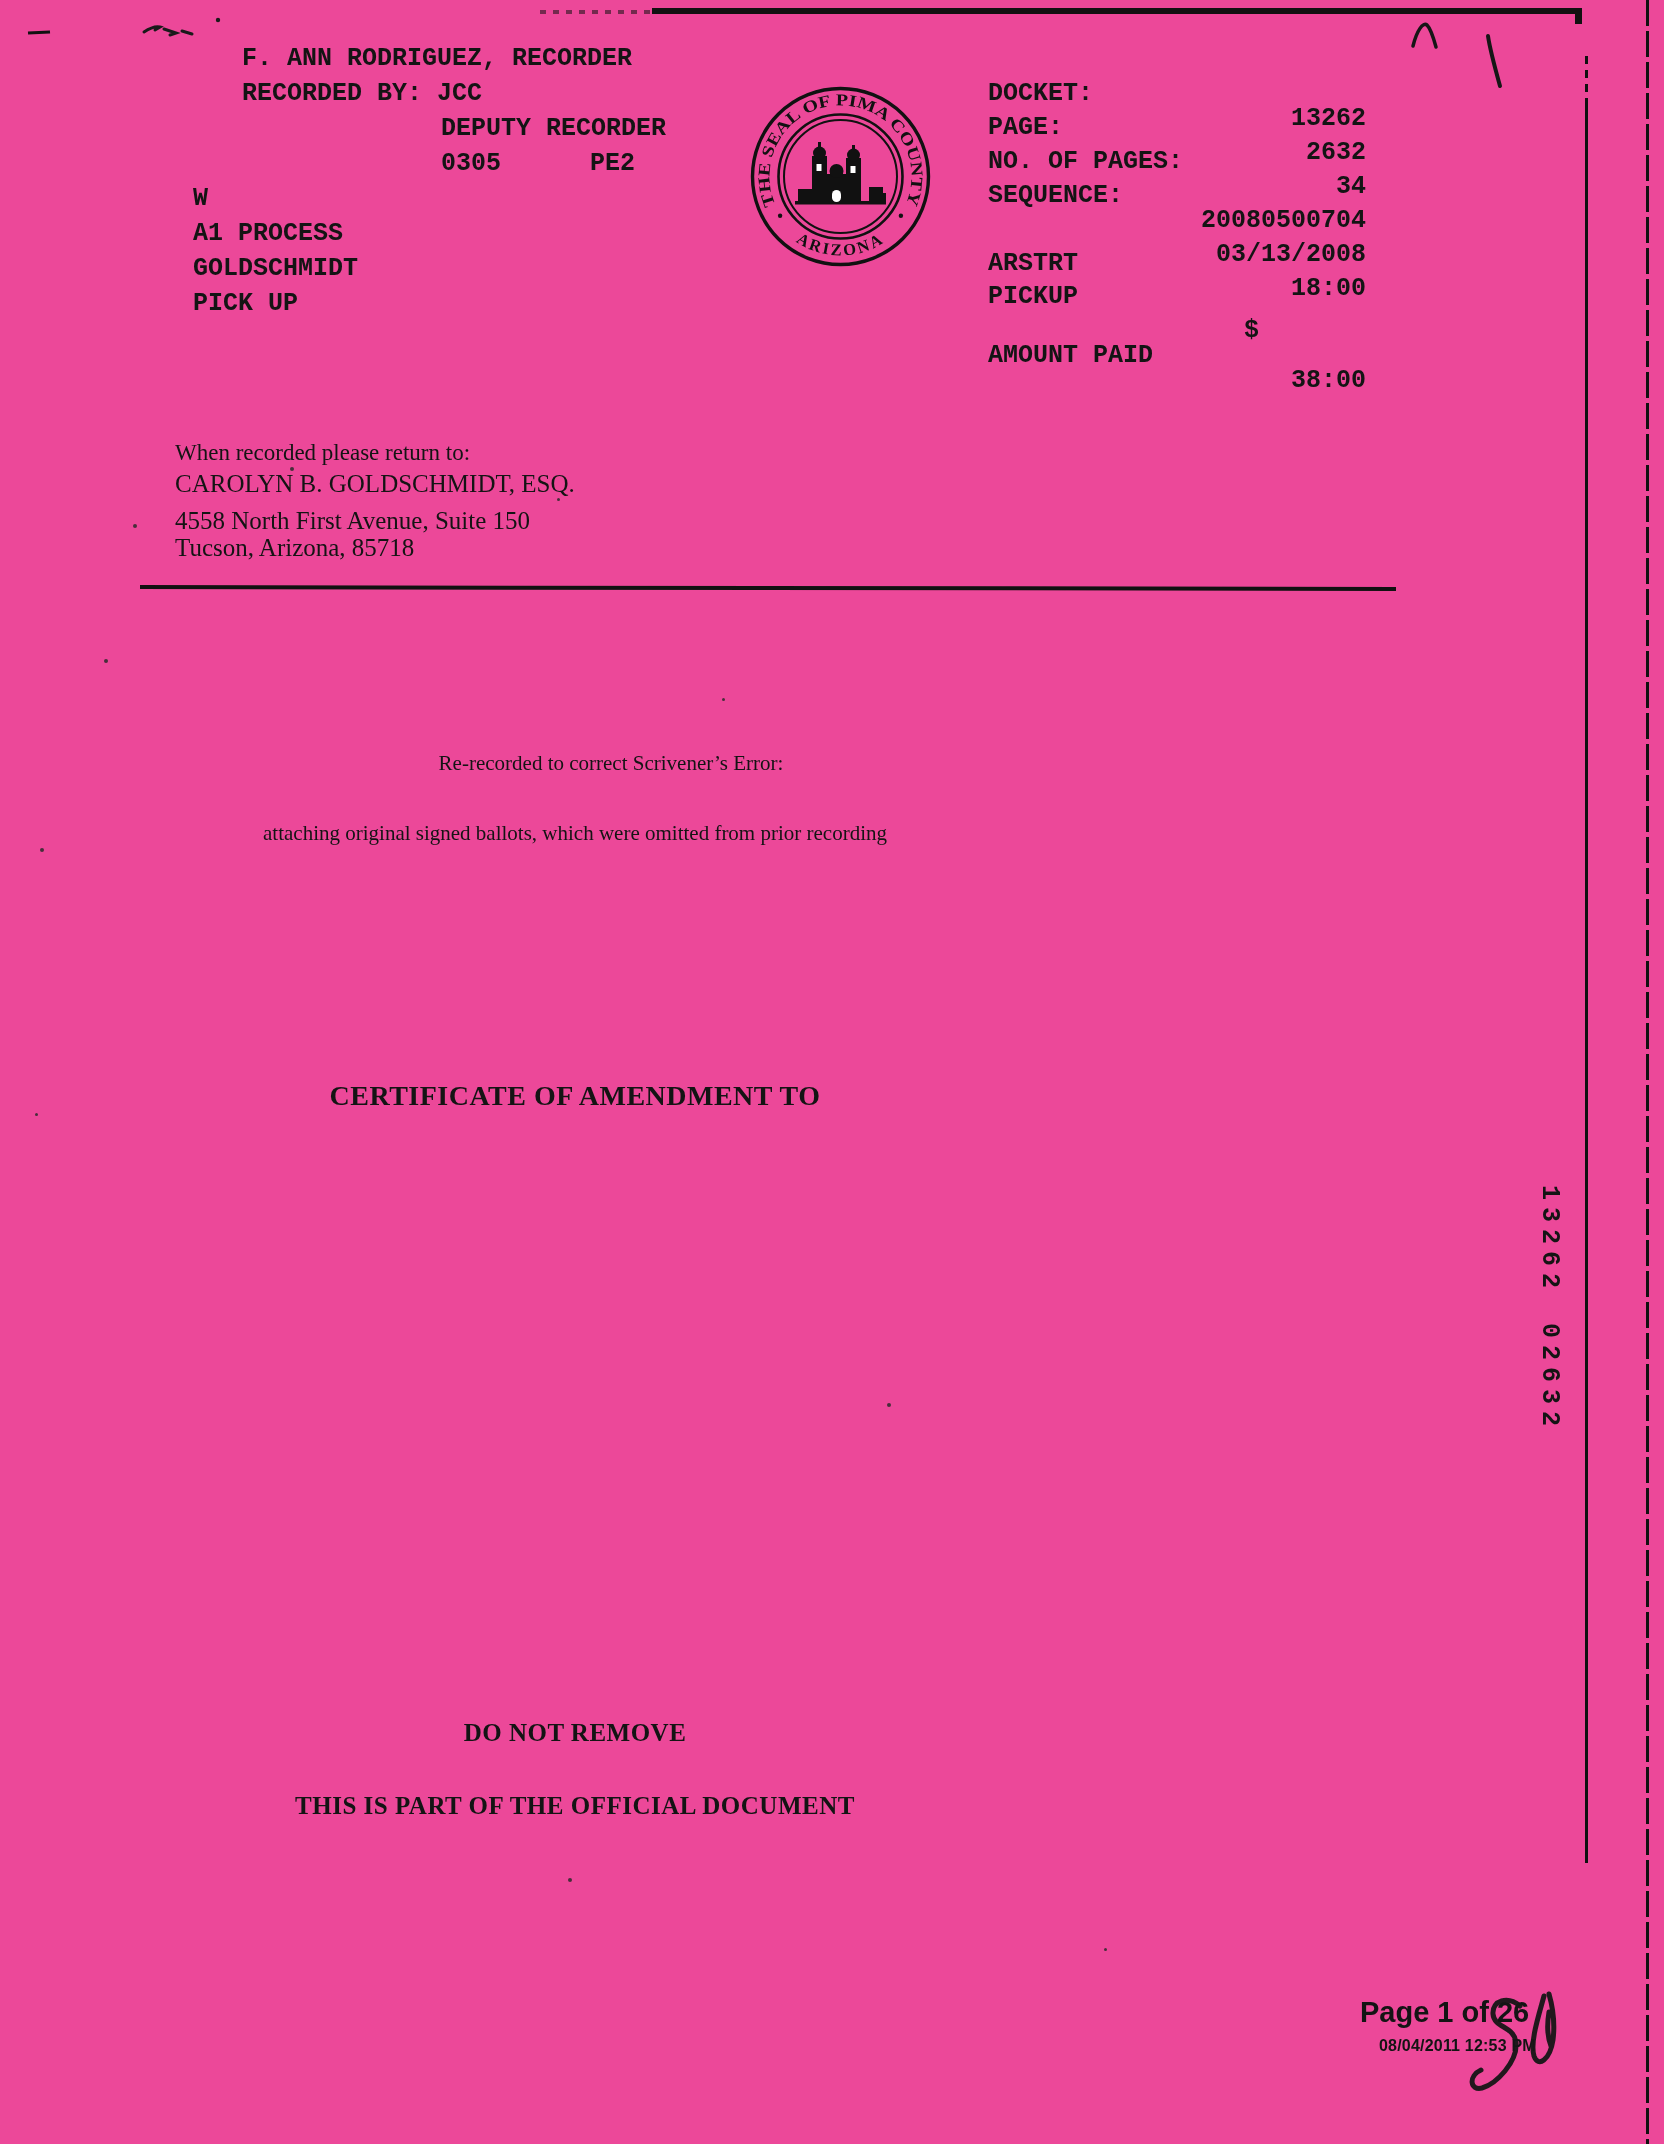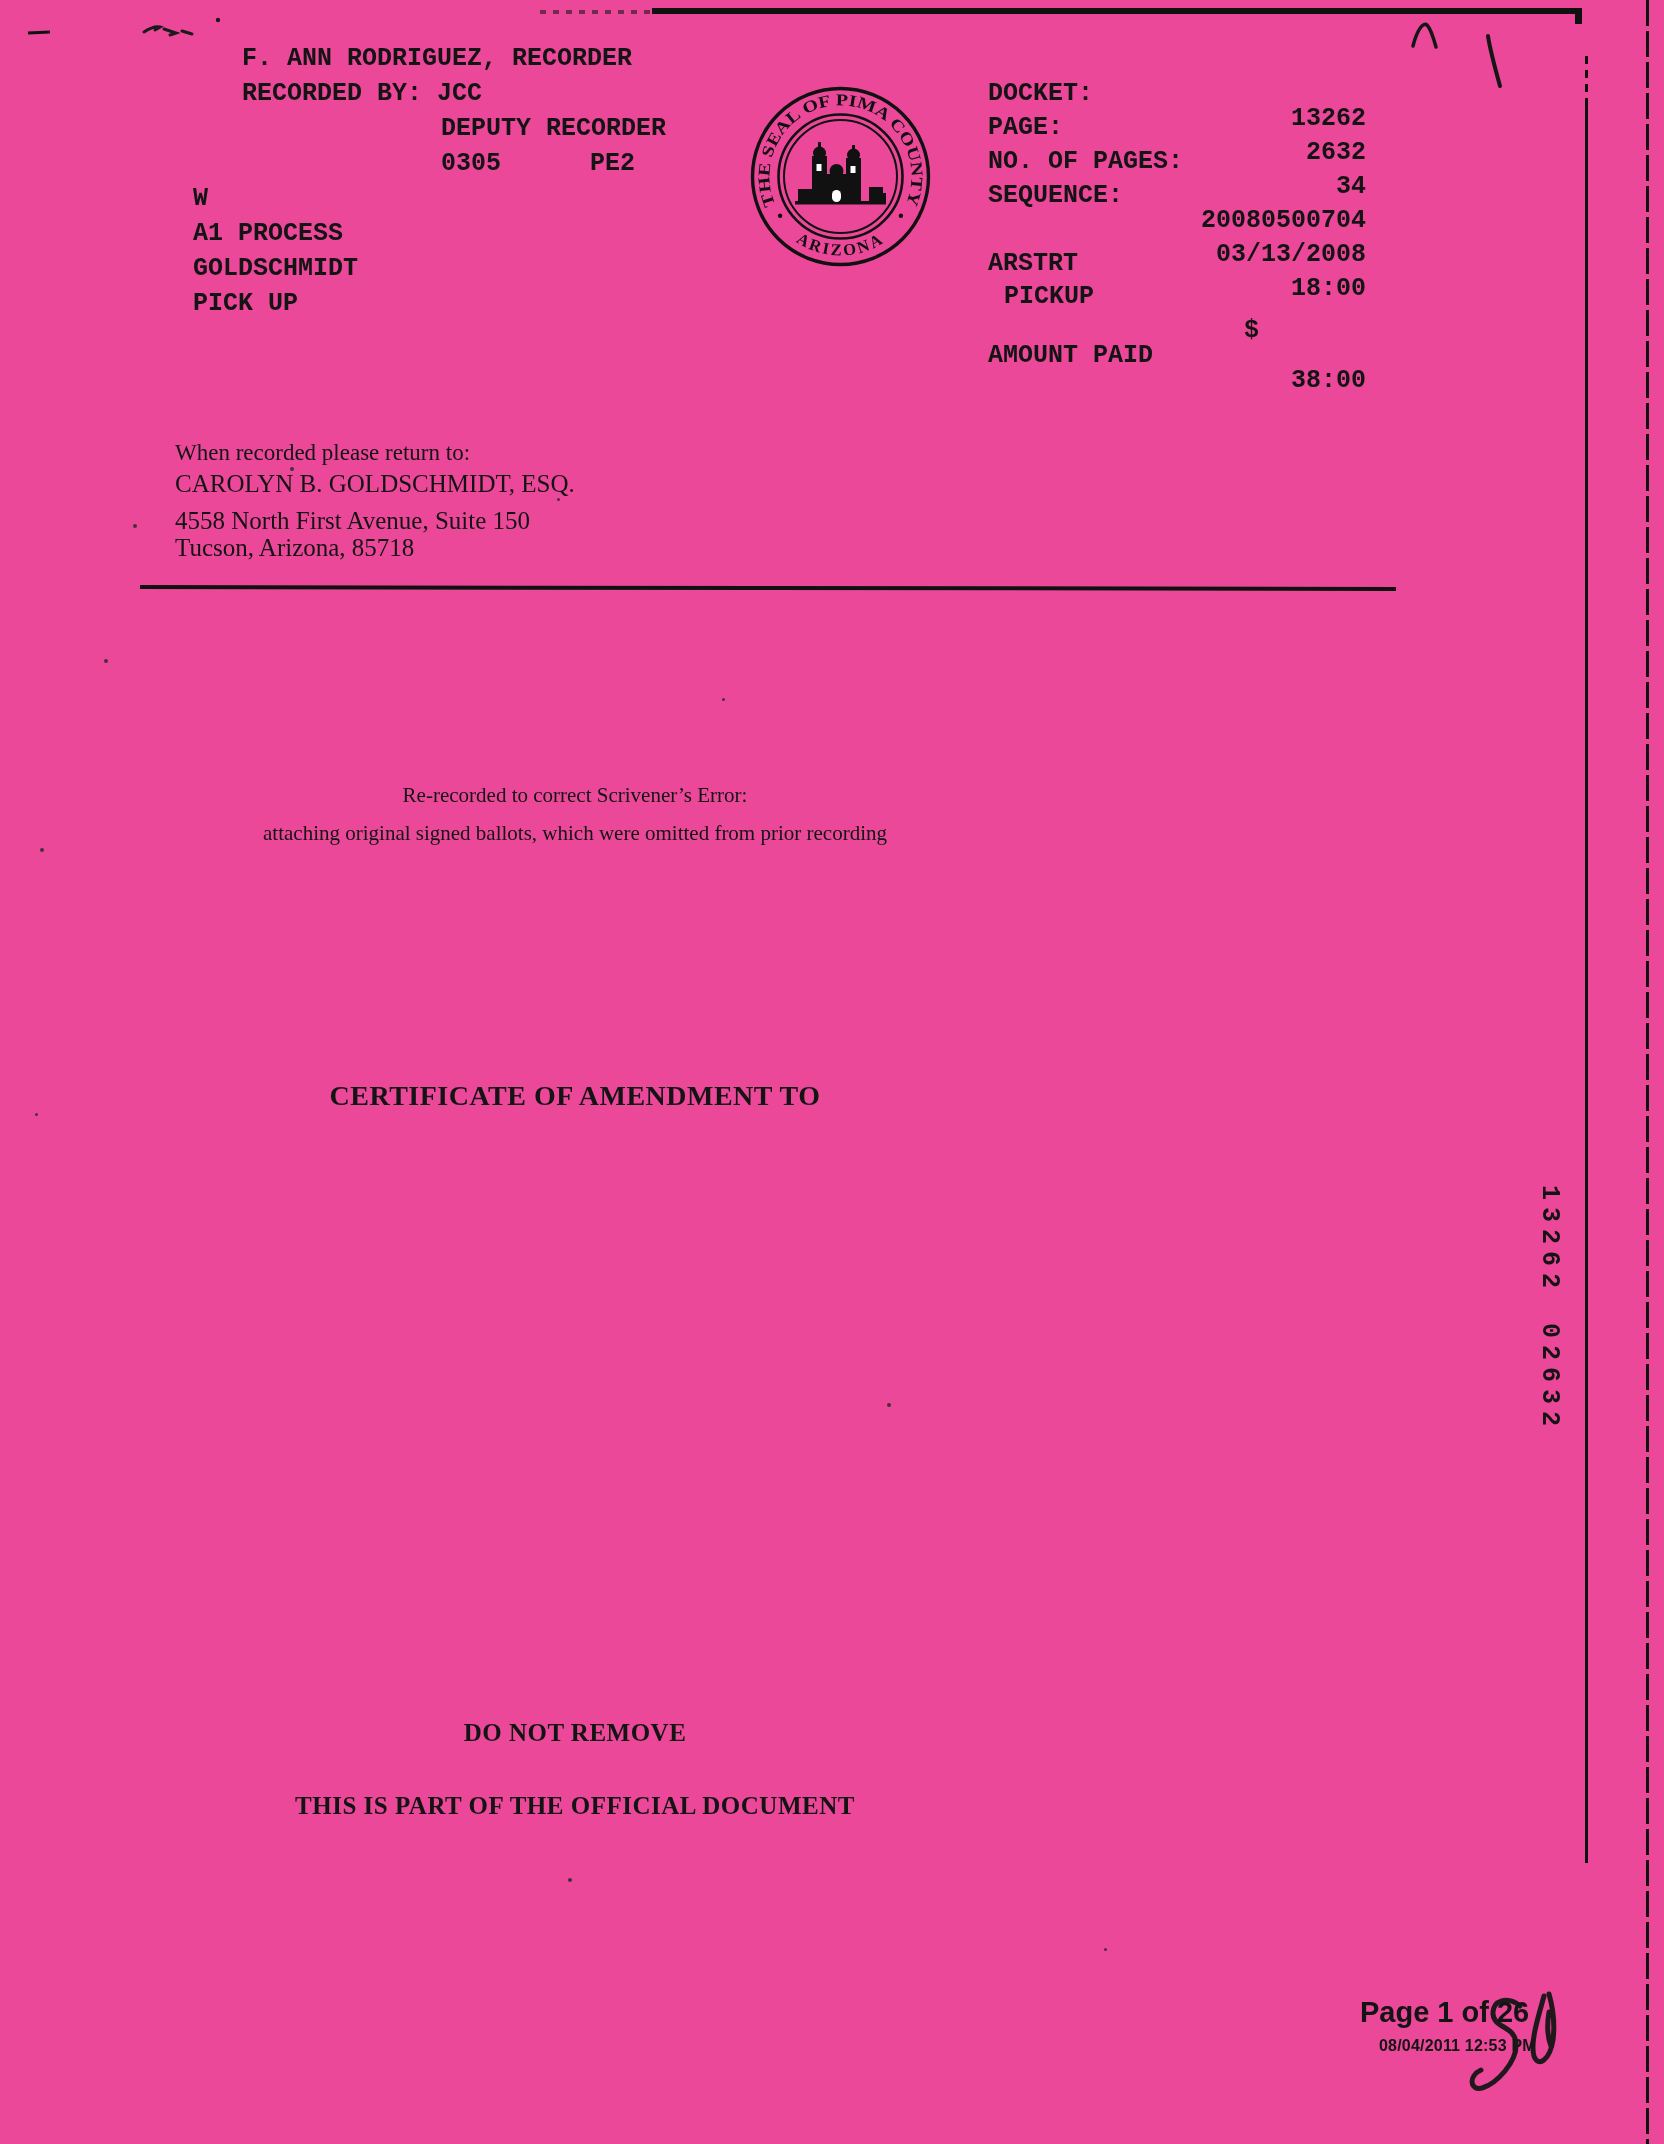--- a/index.html
+++ b/index.html
@@ -124,42 +124,42 @@
     <span class="val">20080500704</span>
   </div>
   <div class="abs mono kv-row" style="top:192px;">
     <span class="lbl"></span>
     <span class="val">03/13/2008</span>
   </div>
   <div class="abs mono kv-row" style="top:226px;">
     <span class="lbl">ARSTRT</span>
     <span class="val">18:00</span>
   </div>
-  <div class="abs mono" style="left:988px;top:284px;margin-left:16px;">PICKUP</div>
+  <div class="abs mono" style="left:988px;top:284px;">PICKUP</div>
   <div class="abs mono kv-row" style="top:318px;">
     <span class="lbl">AMOUNT PAID</span>
     <span class="val">38:00</span>
   </div>
   <div class="abs mono" style="left:1244px;top:318px;">$</div>
 
   <svg class="abs" style="left:1405px;top:14px;" width="45" height="40" viewBox="0 0 45 40">
     <path d="M 8 32 C 12 16, 18 8, 22 11 C 25 14, 28 22, 31 33" stroke="#161616" stroke-width="3.5" fill="none" stroke-linecap="round"></path>
   </svg>
   <svg class="abs" style="left:1480px;top:30px;" width="30" height="62" viewBox="0 0 30 62">
     <path d="M 8 6 C 10 20, 15 38, 20 56" stroke="#161616" stroke-width="4" fill="none" stroke-linecap="round"></path>
   </svg>
 
   <div class="abs serif" style="left:175px;top:441px;font-size:23px;">When recorded please return to:</div>
   <div class="abs serif addr" style="left:175px;top:471px;">CAROLYN B. GOLDSCHMIDT, ESQ.</div>
   <div class="abs serif addr" style="left:175px;top:508px;">4558 North First Avenue, Suite 150</div>
   <div class="abs serif addr" style="left:175px;top:535px;">Tucson, Arizona, 85718</div>
 
   <div class="abs rule"></div>
 
-  <div class="abs serif body-line center-line" style="top:785px;">Re-recorded to correct Scrivener’s Error:</div>
+  <div class="abs serif body-line center-line" style="top:753px;padding-left:36px;">Re-recorded to correct Scrivener’s Error:</div>
   <div class="abs serif body-line center-line" style="top:823px;">attaching original signed ballots, which were omitted from prior recording</div>
 
   <div class="abs serif title-line center-line" style="top:1082px;">CERTIFICATE OF AMENDMENT TO</div>
 
   <div class="abs side-stamp">
     <span>13262</span><span class="gap"></span><span>02632</span>
   </div>
 
   <div class="abs serif notice-line center-line" style="top:1720px;">DO NOT REMOVE</div>
   <div class="abs serif notice-line center-line" style="top:1793px;">THIS IS PART OF THE OFFICIAL DOCUMENT</div>

